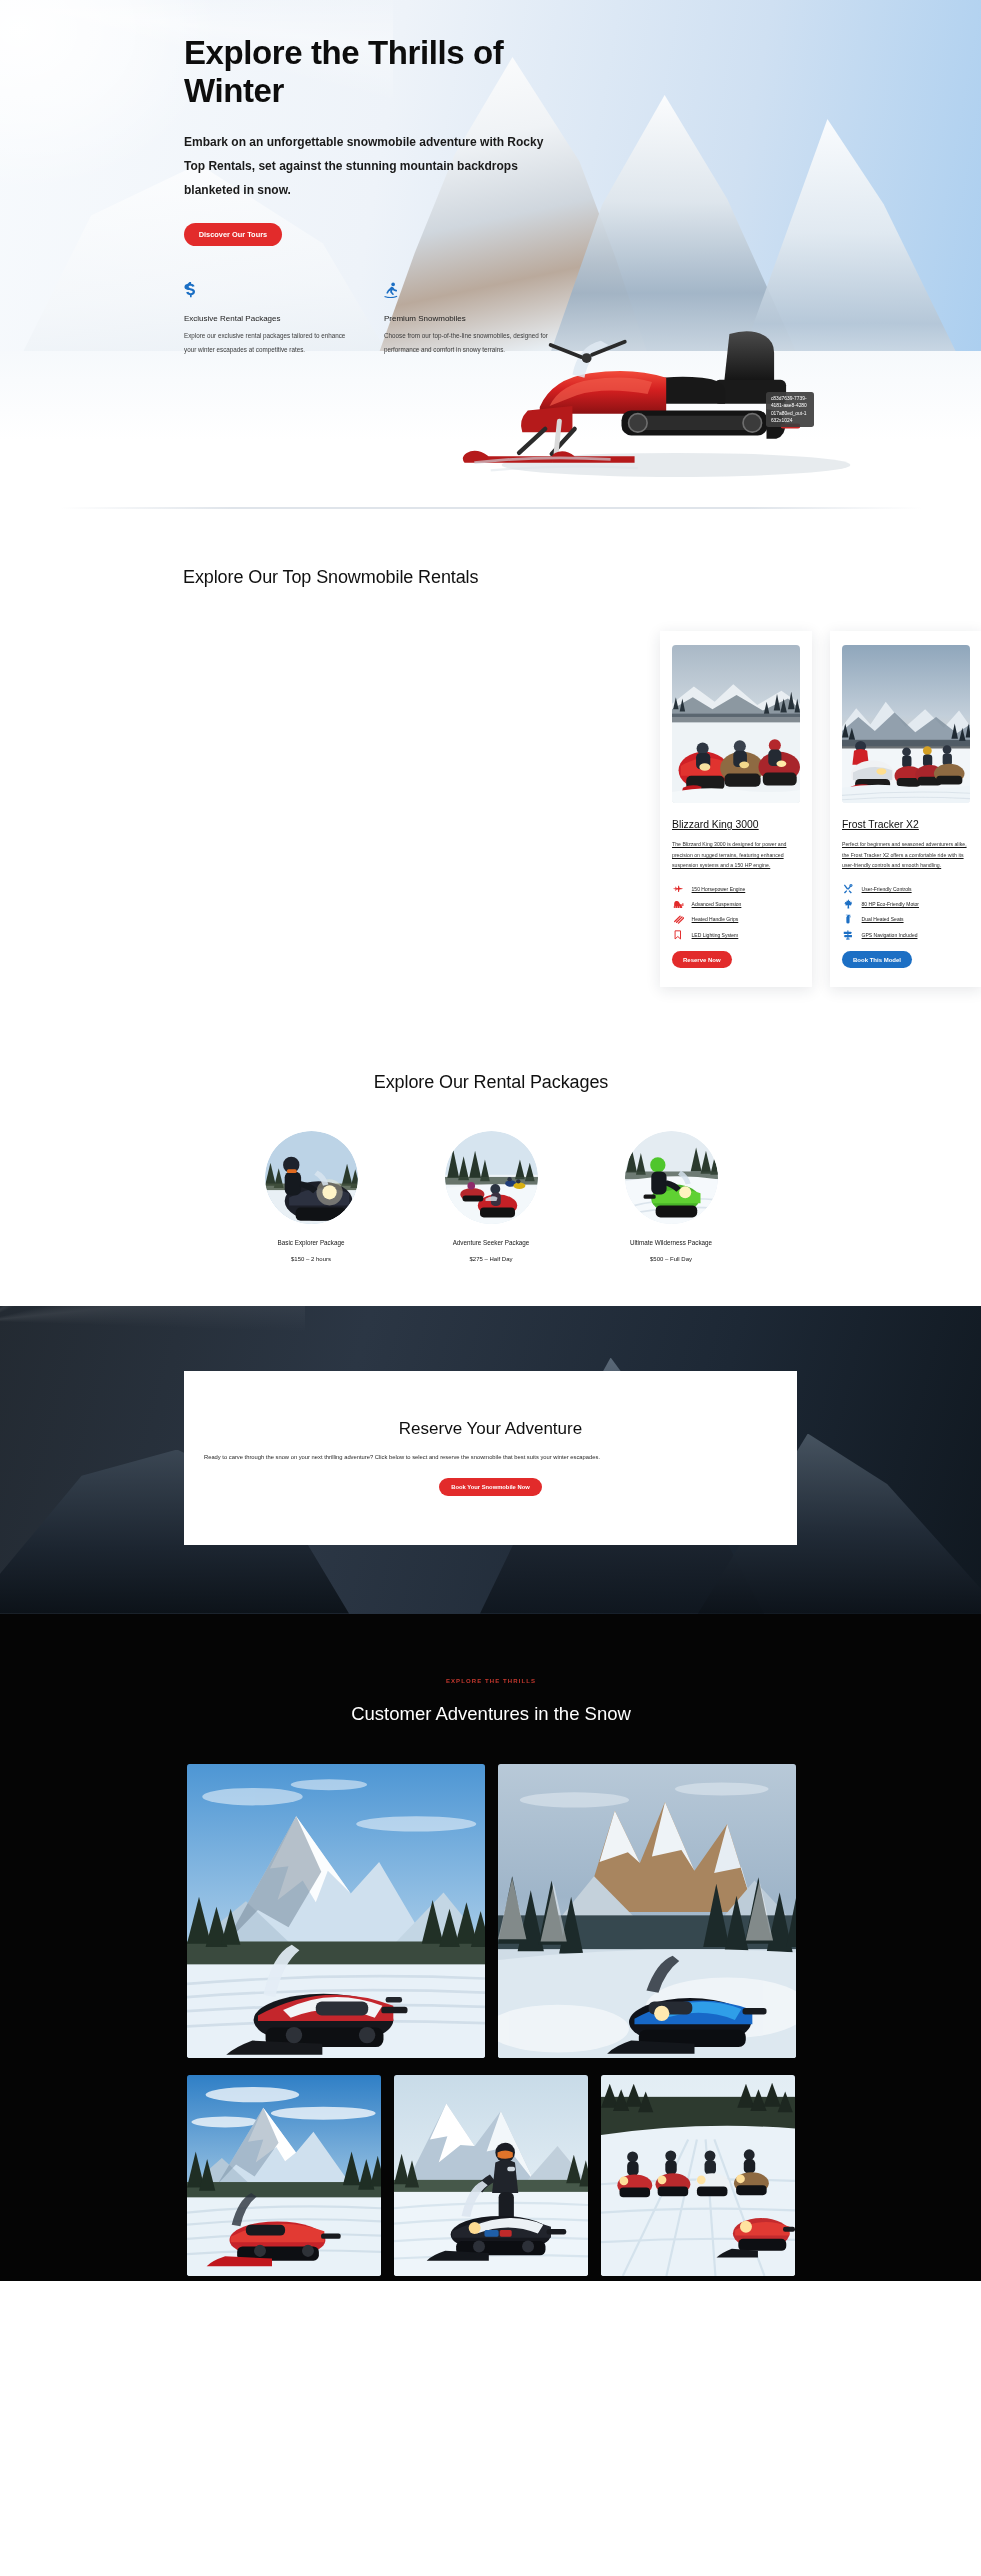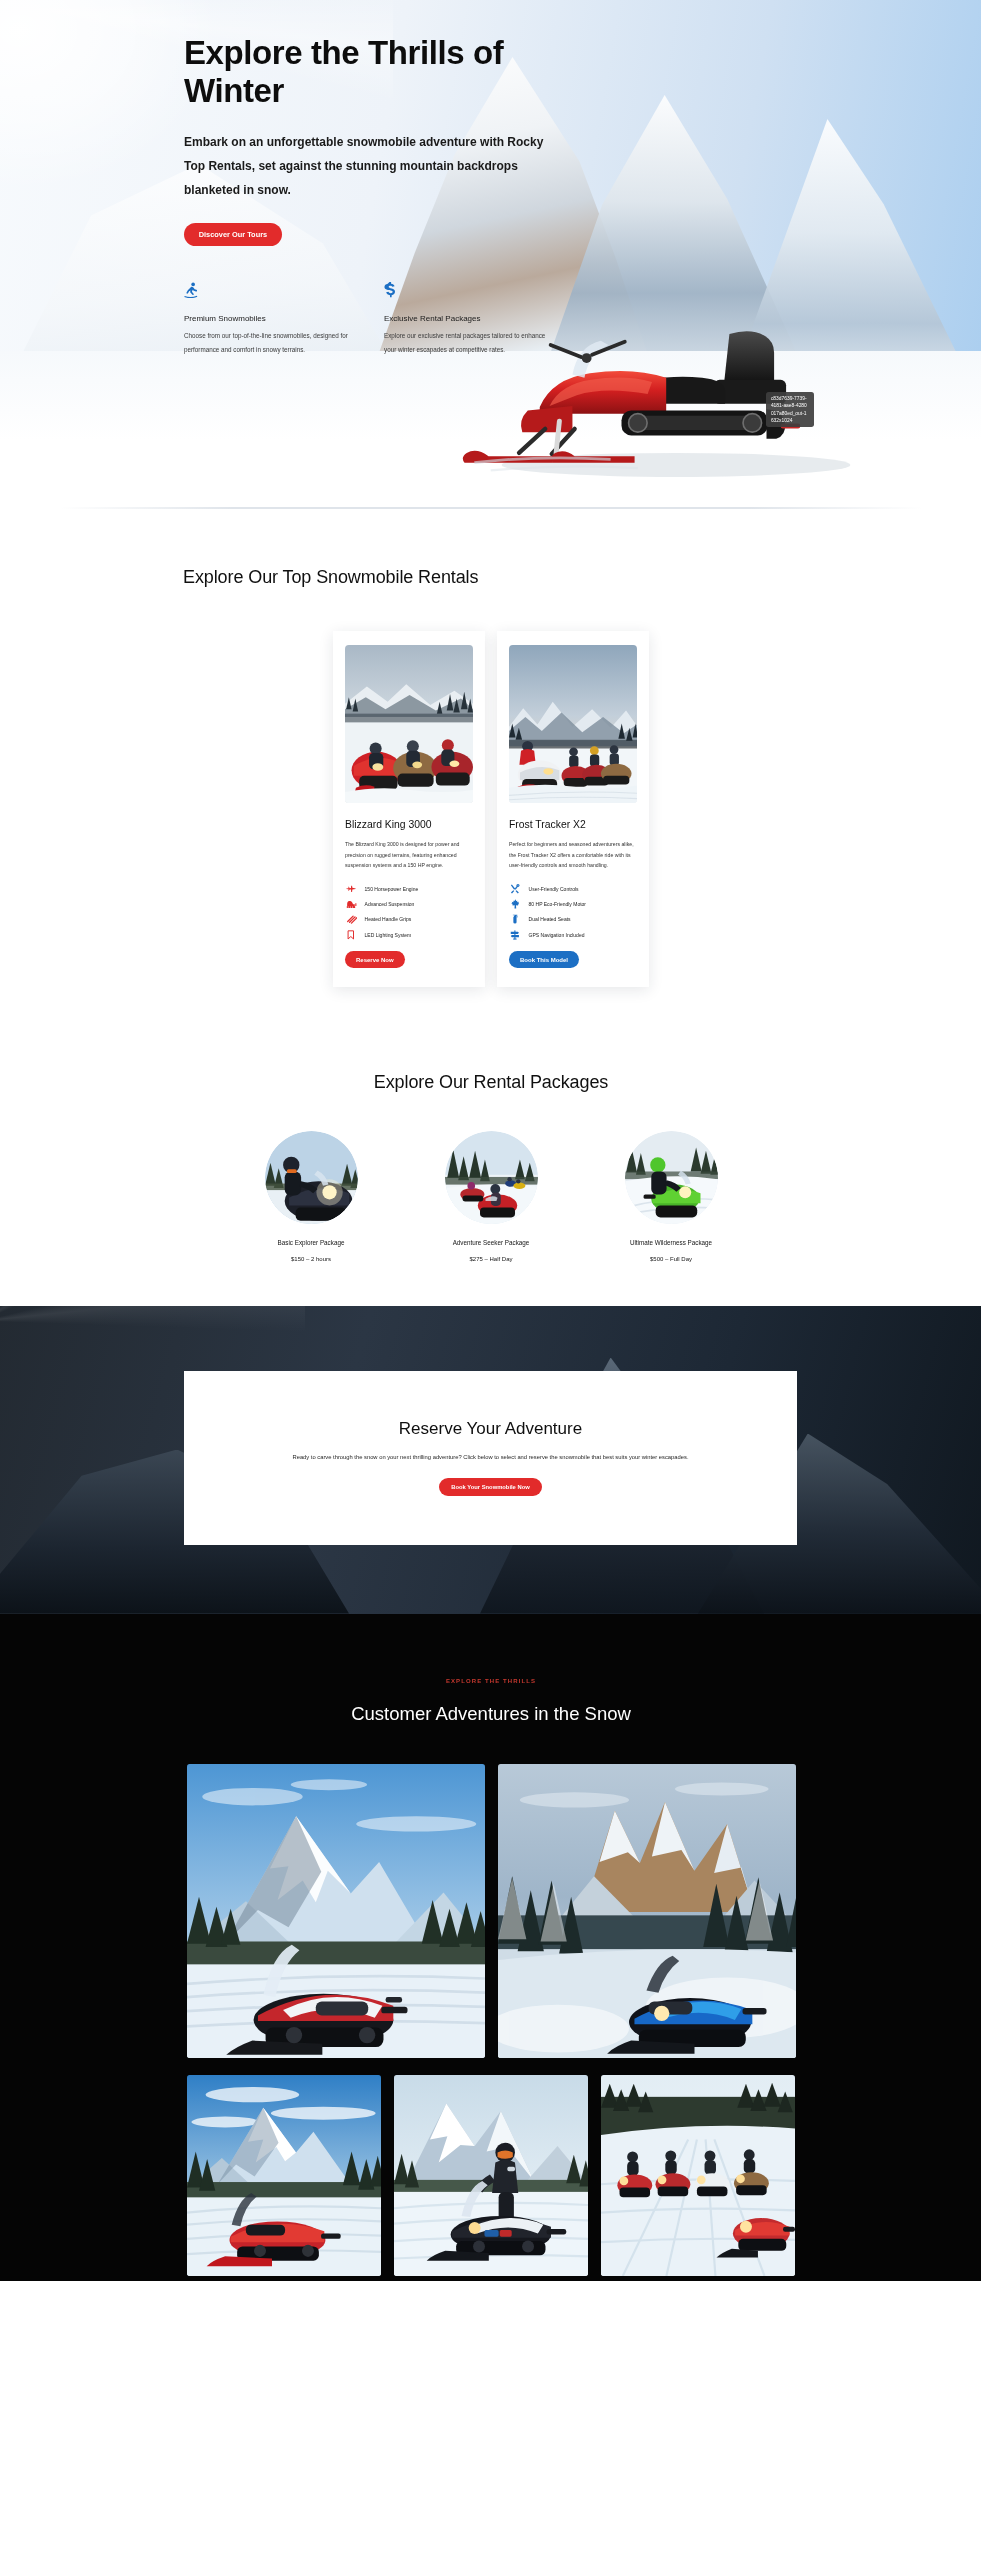--- a/index.html
+++ b/index.html
@@ -113,21 +113,21 @@
   
   .section { width: 982px; background: #ffffff; }
   .sec-head {
     font-size: 18px; font-weight: 400; color: #101010; letter-spacing: -0.1px;
   }
 
   
   .rentals { padding-top: 52px; padding-bottom: 49px; }
   .rentals .sec-head { margin-left: 183px; }
   .cards {
-    margin-top: 43px; display: flex; justify-content: center; gap: 12px;
+    margin-top: 43px; display: flex; justify-content: flex-end; gap: 18px; text-decoration: underline;
   }
   .card {
     width: 152px; background: #ffffff; padding: 14px 12px 18.5px;
     box-shadow: 0 2.7px 14px rgba(25,35,55,0.11);
   }
   .card-img {
     width: 100%; height: 158px; border-radius: 3.8px; overflow: hidden; position: relative;
   }
   .card-title { margin-top: 16.4px; font-size: 10.4px; font-weight: 400; color: #111111; }
   .card-desc { margin-top: 8.7px; font-size: 5.2px; line-height: 2.05; color: #333333; }
@@ -171,21 +171,21 @@
   .cta-rays {
     position: absolute; left: -109px; top: -76px; width: 414px; height: 414px;
     background: conic-gradient(from 24deg at 22% 22%,
       rgba(255,255,255,0) 0deg, rgba(255,255,255,0.10) 9deg, rgba(255,255,255,0) 16deg,
       rgba(255,255,255,0) 26deg, rgba(255,255,255,0.07) 34deg, rgba(255,255,255,0) 42deg,
       rgba(255,255,255,0) 52deg, rgba(255,255,255,0.08) 60deg, rgba(255,255,255,0) 68deg);
   }
   .cta-card {
     position: absolute; left: 184px; top: 65px; width: 613px; height: 174px;
     background: #ffffff; display: flex; flex-direction: column;
-    align-items: center; justify-content: center; text-align: center;
+    justify-content: center; text-align: center;
   }
   .cta-title { font-size: 17px; font-weight: 400; color: #0f0f0f; }
   .cta-body {
     margin-top: 12px; font-size: 5.8px; line-height: 2.2; color: #272727;
     max-width: 436px;
   }
   .cta-btn-wrap { margin-top: 14px; }
   .btn-red.small { padding: 6px 12px; font-size: 5.8px; }
 
   
@@ -221,40 +221,40 @@
   <div class="hero-inner">
     <div class="hero-copy">
       <h1 class="hero-title">Explore the Thrills of Winter</h1>
       <p class="hero-sub">Embark on an unforgettable snowmobile adventure with Rocky Top Rentals, set against the stunning mountain backdrops blanketed in snow.</p>
       <div class="hero-cta">
         <button class="btn btn-red">Discover Our Tours</button>
       </div>
     </div>
 
     <div class="hero-features">
+      <div class="feat">
+        <div class="feat-icon">
+          <svg width="12" height="17.4" viewBox="0 0 22 32" fill="#1c6fc4">
+            <path d="M10 0h3v3.1c3.3.3 5.7 2 6.4 4.6l-4.2 1c-.4-1.2-1.6-2-3.4-2-2 0-3.3.9-3.3 2.2 0 1.2.9 1.8 3.3 2.4l2.3.6c4.1 1 6.1 2.8 6.1 6.1 0 3.4-2.5 5.8-6.2 6.3V28h-3v-3.7c-3.8-.4-6.4-2.4-7.1-5.3l4.3-1c.5 1.6 1.9 2.5 4.1 2.5 2.3 0 3.6-1 3.6-2.4 0-1.3-.9-2-3.4-2.6l-2.4-.6C2.6 14 .8 12.1.8 9.1c0-3.2 2.4-5.5 6-6z"></path>
+          </svg>
+        </div>
+        <div class="feat-title">Exclusive Rental Packages</div>
+        <div class="feat-body">Explore our exclusive rental packages tailored to enhance your winter escapades at competitive rates.</div>
+      </div>
+
       <div class="feat">
         <div class="feat-icon">
           <svg width="14" height="16.4" viewBox="0 0 26 30" fill="#1c6fc4">
             <circle cx="17" cy="4.2" r="3.4"></circle>
             <path d="M12.6 9.3c1.6-.9 3.6-.6 4.8.8l2.5 3 3.3 1.1c.9.3 1.3 1.2 1 2.1-.3.9-1.2 1.3-2.1 1l-4-1.3c-.4-.1-.7-.4-1-.7l-.9-1.1-1.5 3.9 3.1 3.5c.5.6.5 1.4 0 2-.6.6-1.5.6-2.1 0l-3.9-4.3c-.4-.5-.6-1.2-.3-1.8l.8-2.1-2.8 1.5-2.1 3.8c-.4.8-1.4 1-2.1.6-.8-.4-1-1.4-.6-2.1l2.4-4.3c.2-.4.5-.6.9-.8z"></path>
             <path d="M1.4 25.6c6.6 2.6 15.4 2.6 22.5-.4l.9 2.1c-7.8 3.3-17.3 3.3-24.3.4z"></path>
           </svg>
         </div>
         <div class="feat-title">Premium Snowmobiles</div>
         <div class="feat-body">Choose from our top-of-the-line snowmobiles, designed for performance and comfort in snowy terrains.</div>
-      </div>
-
-      <div class="feat">
-        <div class="feat-icon">
-          <svg width="12" height="17.4" viewBox="0 0 22 32" fill="#1c6fc4">
-            <path d="M10 0h3v3.1c3.3.3 5.7 2 6.4 4.6l-4.2 1c-.4-1.2-1.6-2-3.4-2-2 0-3.3.9-3.3 2.2 0 1.2.9 1.8 3.3 2.4l2.3.6c4.1 1 6.1 2.8 6.1 6.1 0 3.4-2.5 5.8-6.2 6.3V28h-3v-3.7c-3.8-.4-6.4-2.4-7.1-5.3l4.3-1c.5 1.6 1.9 2.5 4.1 2.5 2.3 0 3.6-1 3.6-2.4 0-1.3-.9-2-3.4-2.6l-2.4-.6C2.6 14 .8 12.1.8 9.1c0-3.2 2.4-5.5 6-6z"></path>
-          </svg>
-        </div>
-        <div class="feat-title">Exclusive Rental Packages</div>
-        <div class="feat-body">Explore our exclusive rental packages tailored to enhance your winter escapades at competitive rates.</div>
       </div>
     </div>
 
     <div class="hero-sled">
       <svg width="436" height="229" viewBox="0 0 800 420">
         <defs>
           <linearGradient id="redbody" x1="0" y1="0" x2="0" y2="1">
             <stop offset="0%" stop-color="#f24b3a"></stop>
             <stop offset="45%" stop-color="#d31f20"></stop>
             <stop offset="100%" stop-color="#8c1113"></stop>

